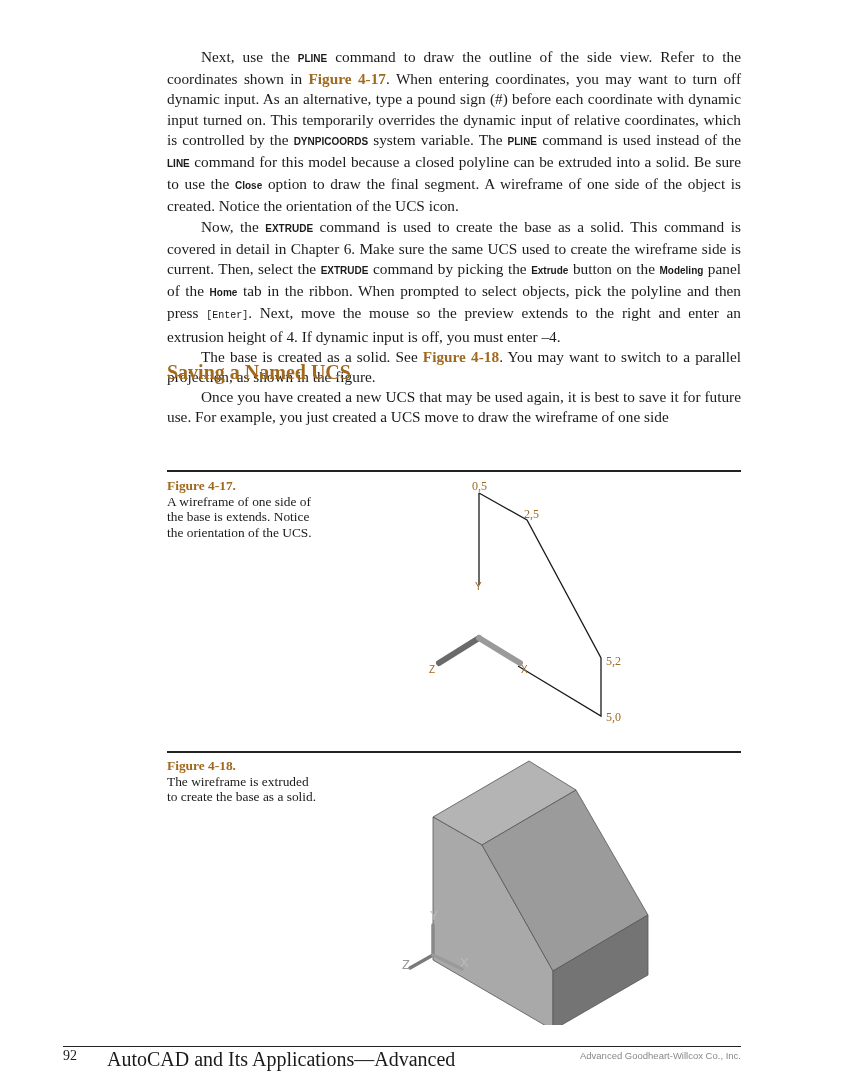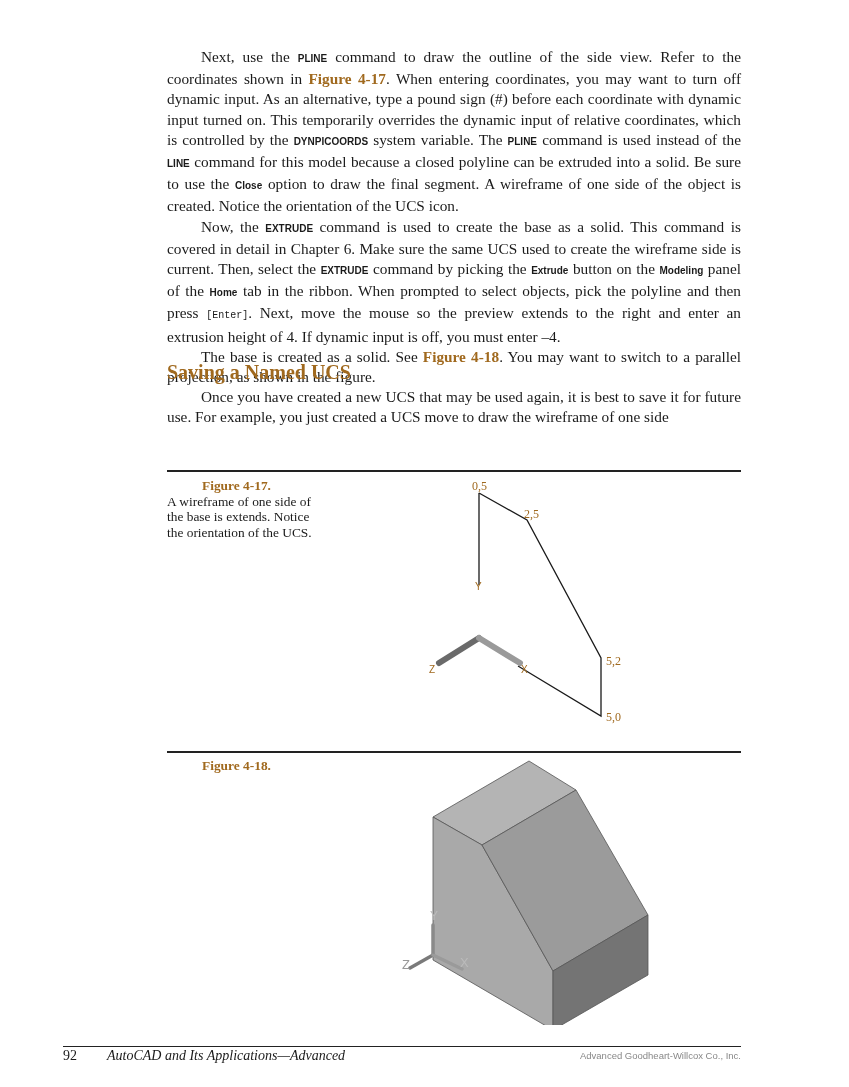--- a/index.html
+++ b/index.html
@@ -6,25 +6,25 @@
     body { width: 849px; height: 1087px; position: relative; overflow: hidden;
            font-family: "Liberation Serif", "DejaVu Serif", serif; color: #1a1a1a; }
     .body-text { position: absolute; left: 167px; width: 574px; font-size: 15.3px; line-height: 20.2px; text-align: justify; }
     .body-text p { margin: 0; text-indent: 34px; }
     .cmd { font-family: "Liberation Sans", "DejaVu Sans", sans-serif; font-weight: bold; font-size: 10px; }
     .key { font-family: Liberation Mono, monospace; font-size: 10px; }
     .figref { color: #a0691e; font-weight: bold; }
     .heading { position: absolute; left: 167px; top: 361px; font-size: 20px; font-weight: bold; color: #a0691e; margin: 0; }
     .rule { position: absolute; left: 167px; width: 574px; height: 1.5px; background: #222; }
     .caption { position: absolute; left: 167px; width: 150px; font-size: 13.4px; line-height: 15.6px; }
-    .caption .cap-title { color: #a0691e; font-weight: bold; display: block; margin-left: 35px; }
+    .caption .cap-title { color: #a0691e; font-weight: bold; display: block; }
     .fig { position: absolute; }
     .footer-rule { position: absolute; left: 63px; top: 1046px; width: 678px; height: 1px; background: #222; }
     .footer-num { position: absolute; left: 63px; top: 1048px; font-size: 14px; font-weight: normal; }
-    .footer-title { position: absolute; left: 107px; top: 1048px; font-size: 14px; font-style: italic; }
+    .footer-title { position: absolute; left: 107px; top: 1048px; font-size: 20px; }
     .footer-copy { position: absolute; right: 108px; top: 1050px; font-family: "Liberation Sans", "DejaVu Sans", sans-serif; font-size: 9.5px; color: #888; }
   </style>
 </head>
 <body>
 
 <div class="body-text" style="top:47px;">
   <p>Next, use the <span class="cmd">PLINE</span> command to draw the outline of the side view. Refer to the coordinates shown in <span class="figref">Figure 4-17</span>. When entering coordinates, you may want to turn off dynamic input. As an alternative, type a pound sign (#) before each coordinate with dynamic input turned on. This temporarily overrides the dynamic input of relative coordinates, which is controlled by the <span class="cmd">DYNPICOORDS</span> system variable. The <span class="cmd">PLINE</span> command is used instead of the <span class="cmd">LINE</span> command for this model because a closed polyline can be extruded into a solid. Be sure to use the <span class="cmd">Close</span> option to draw the final segment. A wireframe of one side of the object is created. Notice the orientation of the UCS icon.</p>
   <p>Now, the <span class="cmd">EXTRUDE</span> command is used to create the base as a solid. This command is covered in detail in Chapter 6. Make sure the same UCS used to create the wireframe side is current. Then, select the <span class="cmd">EXTRUDE</span> command by picking the <span class="cmd">Extrude</span> button on the <span class="cmd">Modeling</span> panel of the <span class="cmd">Home</span> tab in the ribbon. When prompted to select objects, pick the polyline and then press <span class="key">[Enter]</span>. Next, move the mouse so the preview extends to the right and enter an extrusion height of 4. If dynamic input is off, you must enter –4.</p>
   <p>The base is created as a solid. See <span class="figref">Figure 4-18</span>. You may want to switch to a parallel projection, as shown in the figure.</p>
 </div>
@@ -59,20 +59,21 @@
   <text x="101" y="203" font-family="Liberation Sans, sans-serif" font-size="10" fill="#a0691e">X</text>
   <text x="52" y="20" font-family="Liberation Serif, serif" font-size="12" fill="#a0691e">0,5</text>
   <text x="104" y="48" font-family="Liberation Serif, serif" font-size="12" fill="#a0691e">2,5</text>
   <text x="186" y="195" font-family="Liberation Serif, serif" font-size="12" fill="#a0691e">5,2</text>
   <text x="186" y="251" font-family="Liberation Serif, serif" font-size="12" fill="#a0691e">5,0</text>
 </svg>
 
 <div class="rule" style="top:751px;"></div>
 <div class="caption" style="top:758px;">
   <span class="cap-title">Figure 4-18.</span>
+  <span>The wireframe is extruded to create the base as a solid.</span>
 </div>
 <svg class="fig" width="250" height="270" style="left:400px; top:755px;" viewBox="0 0 250 270">
   <rect x="0" y="0" width="250" height="270" fill="#ffffff"></rect>
 
   <polygon points="33,62 129,6 176,35 82,90" fill="#b4b4b4" stroke="#555" stroke-width="0.8"></polygon>
 
   <polygon points="33,62 82,90 153,216 153,275 33,205" fill="#a9a9a9" stroke="#555" stroke-width="0.8"></polygon>
 
   <polygon points="82,90 176,35 248,160 153,216" fill="#9b9b9b" stroke="#555" stroke-width="0.8"></polygon>
 

